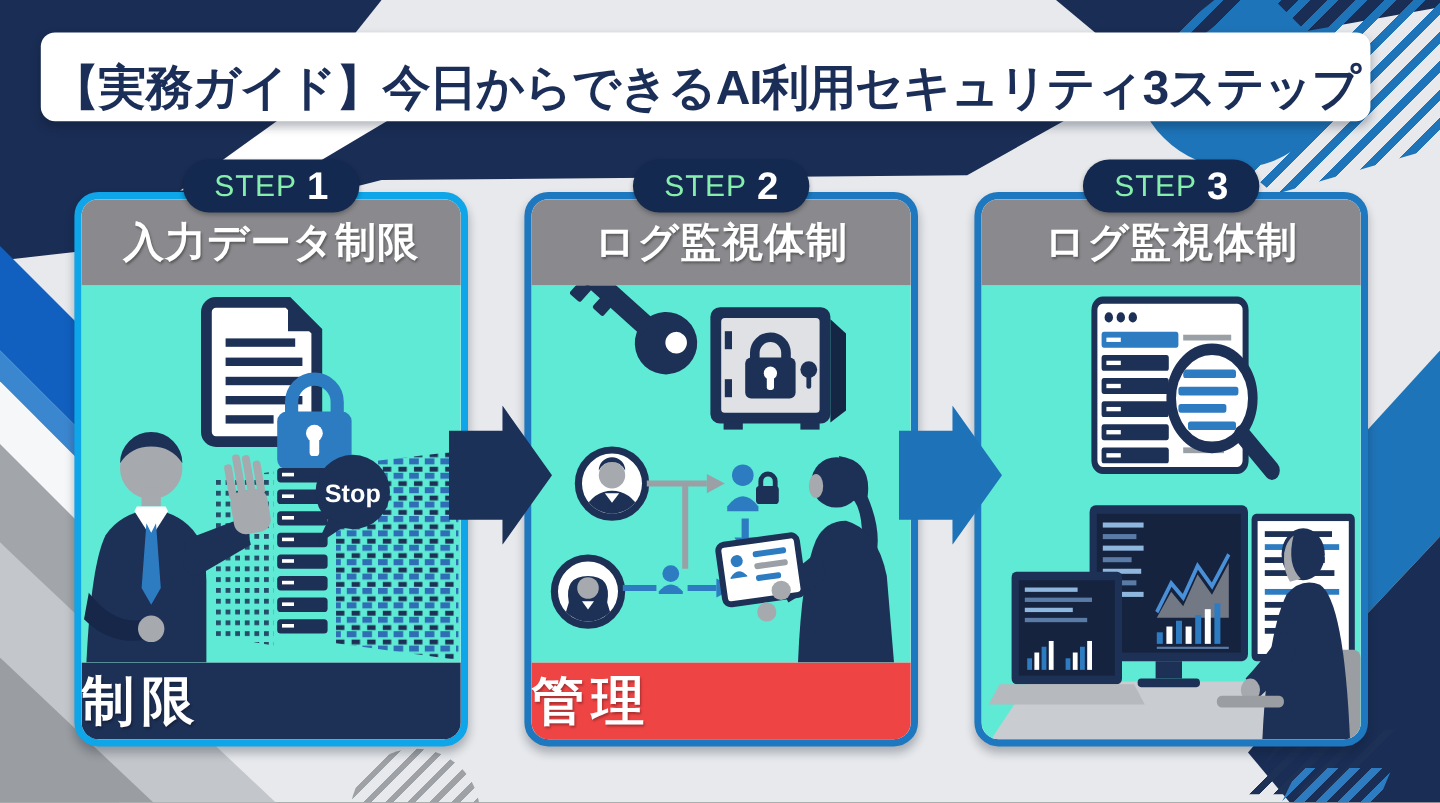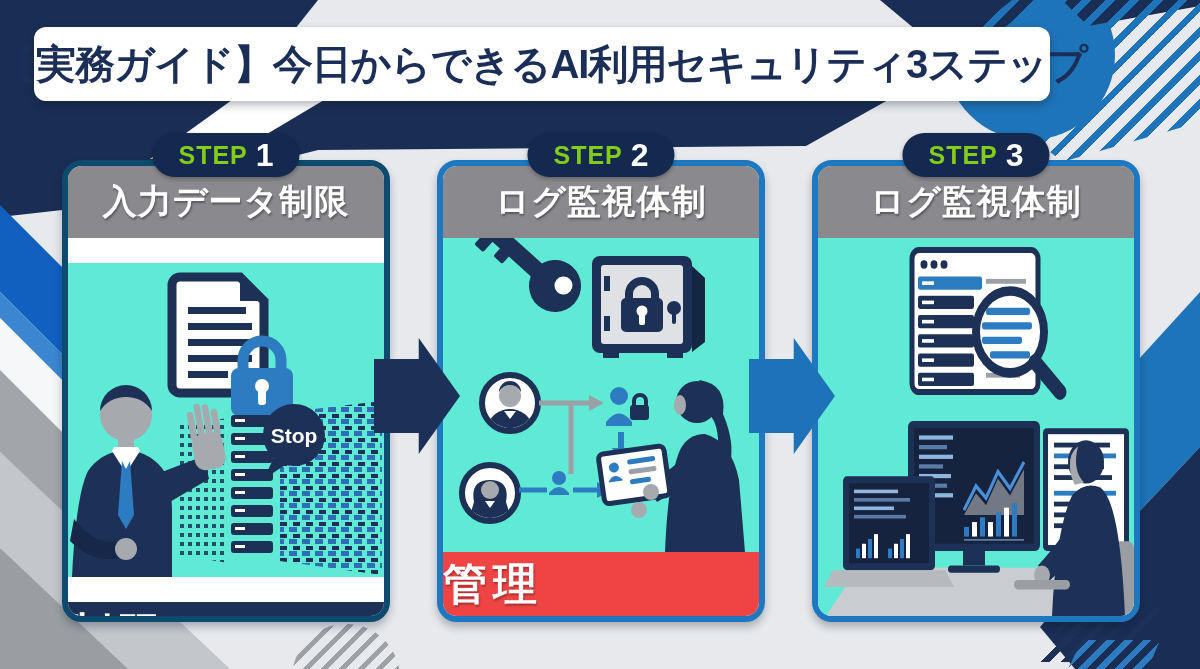--- a/index.html
+++ b/index.html
@@ -36,56 +36,56 @@
   .stripes-corner-blue{
     background:repeating-linear-gradient(135deg,#2d7cc2 0 6px,rgba(0,0,0,0) 6px 13px);
     clip-path:polygon(1082px 640px,1160px 640px,1148px 669px,1068px 669px);
   }
   .stripes-gray-circle{
     position:absolute;left:292px;top:624px;width:108px;height:108px;border-radius:50%;
     background:repeating-linear-gradient(135deg,#9ea1a5 0 5px,rgba(0,0,0,0) 5px 13px);
   }
   
   .title-banner{
-    position:absolute;left:34px;top:27px;width:1016px;height:74px;z-index:6;
+    position:absolute;left:34px;top:27px;width:1108px;height:74px;z-index:6;
     background:#fff;border-radius:12px;box-shadow:0 4px 8px rgba(10,20,40,.30);
-    display:flex;align-items:center;justify-content:center;
+    display:flex;align-items:flex-end;justify-content:center;
   }
   .title-banner h1{
     margin:0;font-size:40px;font-weight:800;color:#1b2e58;letter-spacing:-1px;white-space:nowrap;
   }
   
   .card{position:absolute;top:160px;width:328px;height:462px;z-index:3;}
   .card-1{left:62px;}  .card-2{left:437px;}  .card-3{left:812px;}
   .card-inner{
     width:100%;height:100%;border-radius:20px;overflow:hidden;
     display:flex;flex-direction:column;background:#fff;
     box-shadow:0 5px 8px rgba(10,20,40,.28);
   }
-  .card--navy .card-inner{border:6px solid #0c4a6e;gap:25px;}
+  .card--navy .card-inner{border:6px solid #0ea5e9;}
   .card--blue .card-inner{border:6px solid #1e78bf;}
   .card-header{
     flex:0 0 72px;background:#8a8a8e;display:flex;align-items:center;justify-content:center;
   }
   .card-header span{
     color:#fff;font-size:34px;font-weight:800;letter-spacing:1px;
     text-shadow:1px 2px 2px rgba(0,0,0,.35);white-space:nowrap;
   }
   .card-body{flex:1 1 auto;background:#5eead4;position:relative;}
   .card-body svg{display:block;width:100%;height:100%;}
   .card-footer{flex:0 0 64px;display:flex;align-items:center;}
   .card--navy .card-footer{background:#1d3055;}
   .card--blue .card-footer{background:#ef4444;}
   .card-footer span{color:#fff;font-size:44px;font-weight:800;letter-spacing:6px;text-shadow:1px 2px 2px rgba(0,0,0,.3);}
   .step-badge{
     position:absolute;top:-27px;left:50%;transform:translateX(-50%);z-index:5;
     height:44px;padding:0 26px;border-radius:24px;background:#13294f;
     display:flex;align-items:center;gap:8px;box-shadow:0 2px 4px rgba(0,0,0,.3);
   }
-  .step-badge .w{color:#84cc16;font-size:25px;font-weight:700;letter-spacing:1px;}
+  .step-badge .w{color:#86efac;font-size:25px;font-weight:400;letter-spacing:1px;}
   .step-badge .n{color:#fff;font-size:32px;font-weight:800;}
   
   .flow-arrow{
     position:absolute;top:338px;width:86px;height:116px;z-index:4;
     clip-path:polygon(0% 18%,52% 18%,52% 0%,100% 50%,52% 100%,52% 82%,0% 82%);
   }
   .arrow-1{left:374px;background:#1c3157;}
   .arrow-2{left:749px;background:#1e72b8;}
 </style>
 </head>

